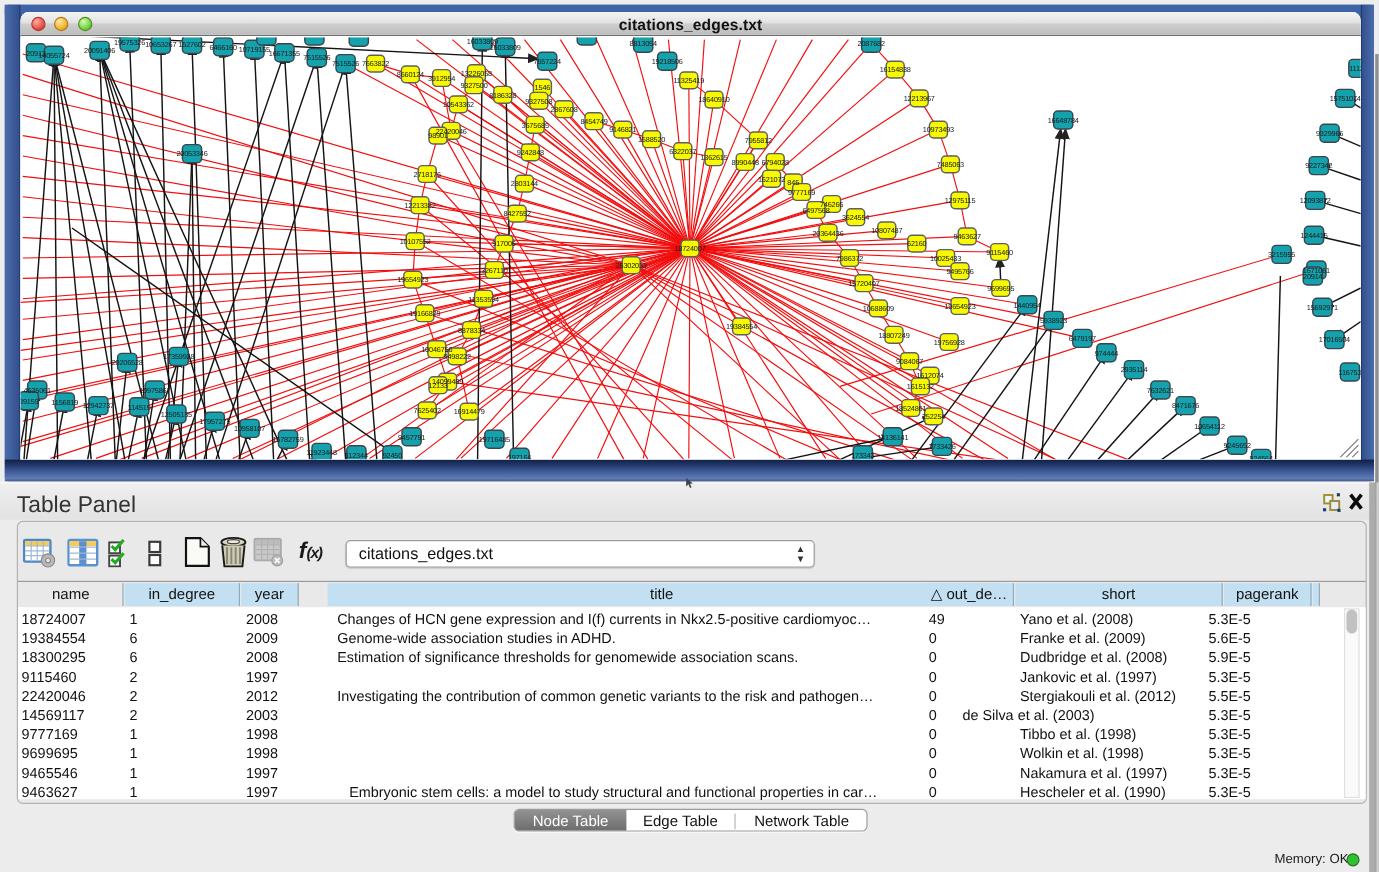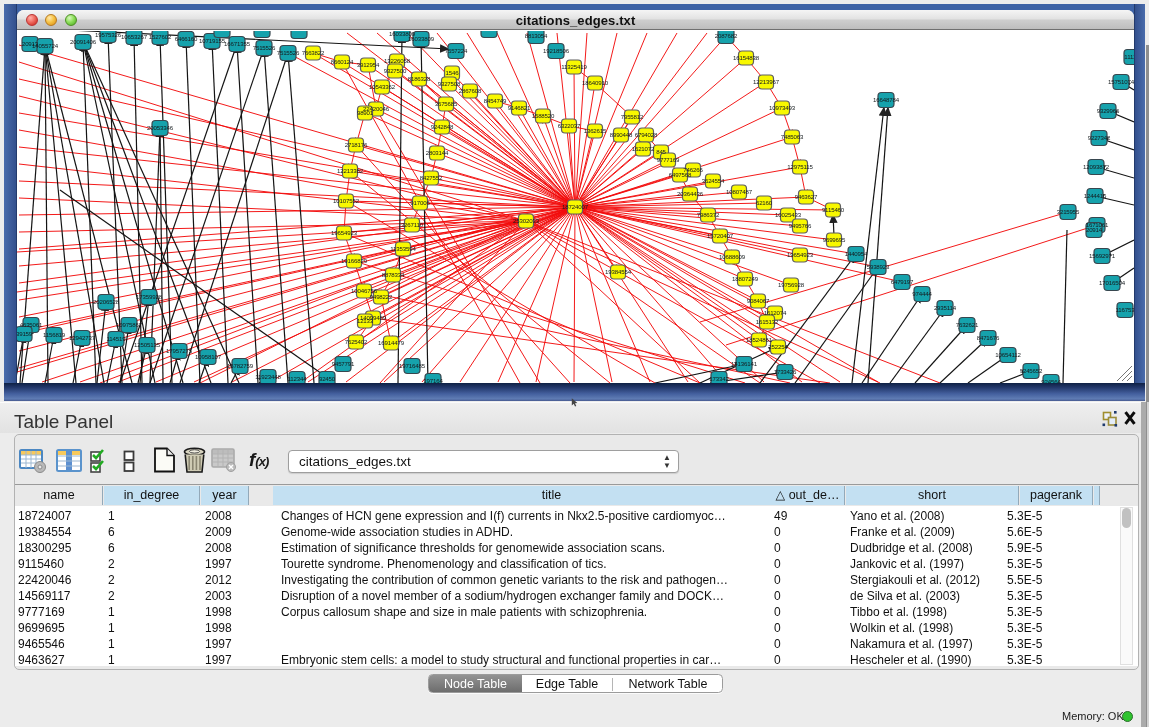--- a/index.html
+++ b/index.html
@@ -733,48 +733,45 @@
 <span style="left:205px">2008</span>
 <span style="left:281px">Estimation of significance thresholds for genomewide association scans.</span>
 <span style="left:774px">0</span>
 <span style="left:850px">Dudbridge et al. (2008)</span>
 <span style="left:1007px">5.9E‑5</span>
 </div>
 <div class="tr" style="top:556px">
 <span style="left:18px">9115460</span>
 <span style="left:108px">2</span>
 <span style="left:205px">1997</span>
-<span style="left:281px">Tourette syndrome. Phenomenology and classification of tics.</span>
 <span style="left:774px">0</span>
 <span style="left:850px">Jankovic et al. (1997)</span>
 <span style="left:1007px">5.3E‑5</span>
 </div>
 <div class="tr" style="top:572px">
 <span style="left:18px">22420046</span>
 <span style="left:108px">2</span>
 <span style="left:205px">2012</span>
 <span style="left:281px">Investigating the contribution of common genetic variants to the risk and pathogen…</span>
 <span style="left:774px">0</span>
 <span style="left:850px">Stergiakouli et al. (2012)</span>
 <span style="left:1007px">5.5E‑5</span>
 </div>
 <div class="tr" style="top:588px">
 <span style="left:18px">14569117</span>
 <span style="left:108px">2</span>
 <span style="left:205px">2003</span>
-<span style="left:281px">Disruption of a novel member of a sodium/hydrogen exchanger family and DOCK…</span>
 <span style="left:774px">0</span>
-<span style="left:850px">de Silva et al. (2003)</span>
+<span style="left:802px">de Silva et al. (2003)</span>
 <span style="left:1007px">5.3E‑5</span>
 </div>
 <div class="tr" style="top:604px">
 <span style="left:18px">9777169</span>
 <span style="left:108px">1</span>
 <span style="left:205px">1998</span>
-<span style="left:281px">Corpus callosum shape and size in male patients with schizophrenia.</span>
 <span style="left:774px">0</span>
 <span style="left:850px">Tibbo et al. (1998)</span>
 <span style="left:1007px">5.3E‑5</span>
 </div>
 <div class="tr" style="top:620px">
 <span style="left:18px">9699695</span>
 <span style="left:108px">1</span>
 <span style="left:205px">1998</span>
 <span style="left:774px">0</span>
 <span style="left:850px">Wolkin et al. (1998)</span>
@@ -785,21 +782,21 @@
 <span style="left:108px">1</span>
 <span style="left:205px">1997</span>
 <span style="left:774px">0</span>
 <span style="left:850px">Nakamura et al. (1997)</span>
 <span style="left:1007px">5.3E‑5</span>
 </div>
 <div class="tr" style="top:652px">
 <span style="left:18px">9463627</span>
 <span style="left:108px">1</span>
 <span style="left:205px">1997</span>
-<span style="left:281px">Embryonic stem cells: a model to study structural and functional properties in car…</span>
+<span style="left:291px">Embryonic stem cells: a model to study structural and functional properties in car…</span>
 <span style="left:774px">0</span>
 <span style="left:850px">Hescheler et al. (1990)</span>
 <span style="left:1007px">5.3E‑5</span>
 </div>
   <div id="scroll"></div>
     <div id="thumb"></div>
 
   <div id="tabs">
     <div class="seg sel" style="left:0;width:93px">Node Table</div>
     <div class="seg" style="left:93px;width:90px">Edge Table</div>

